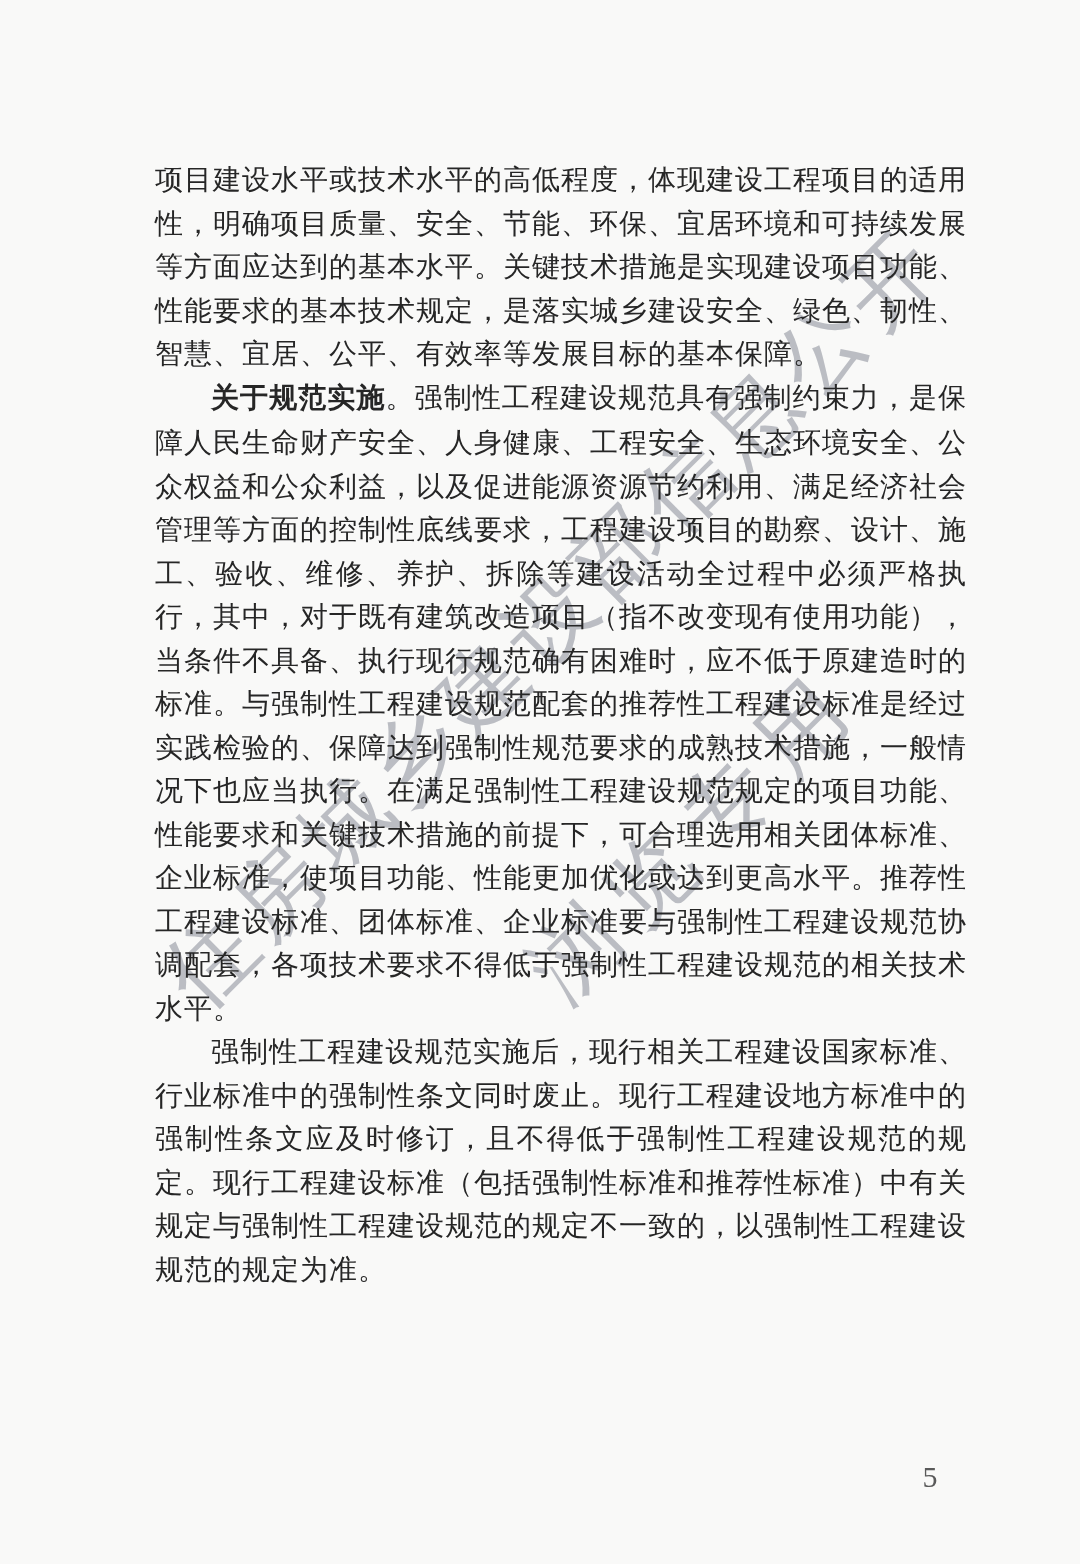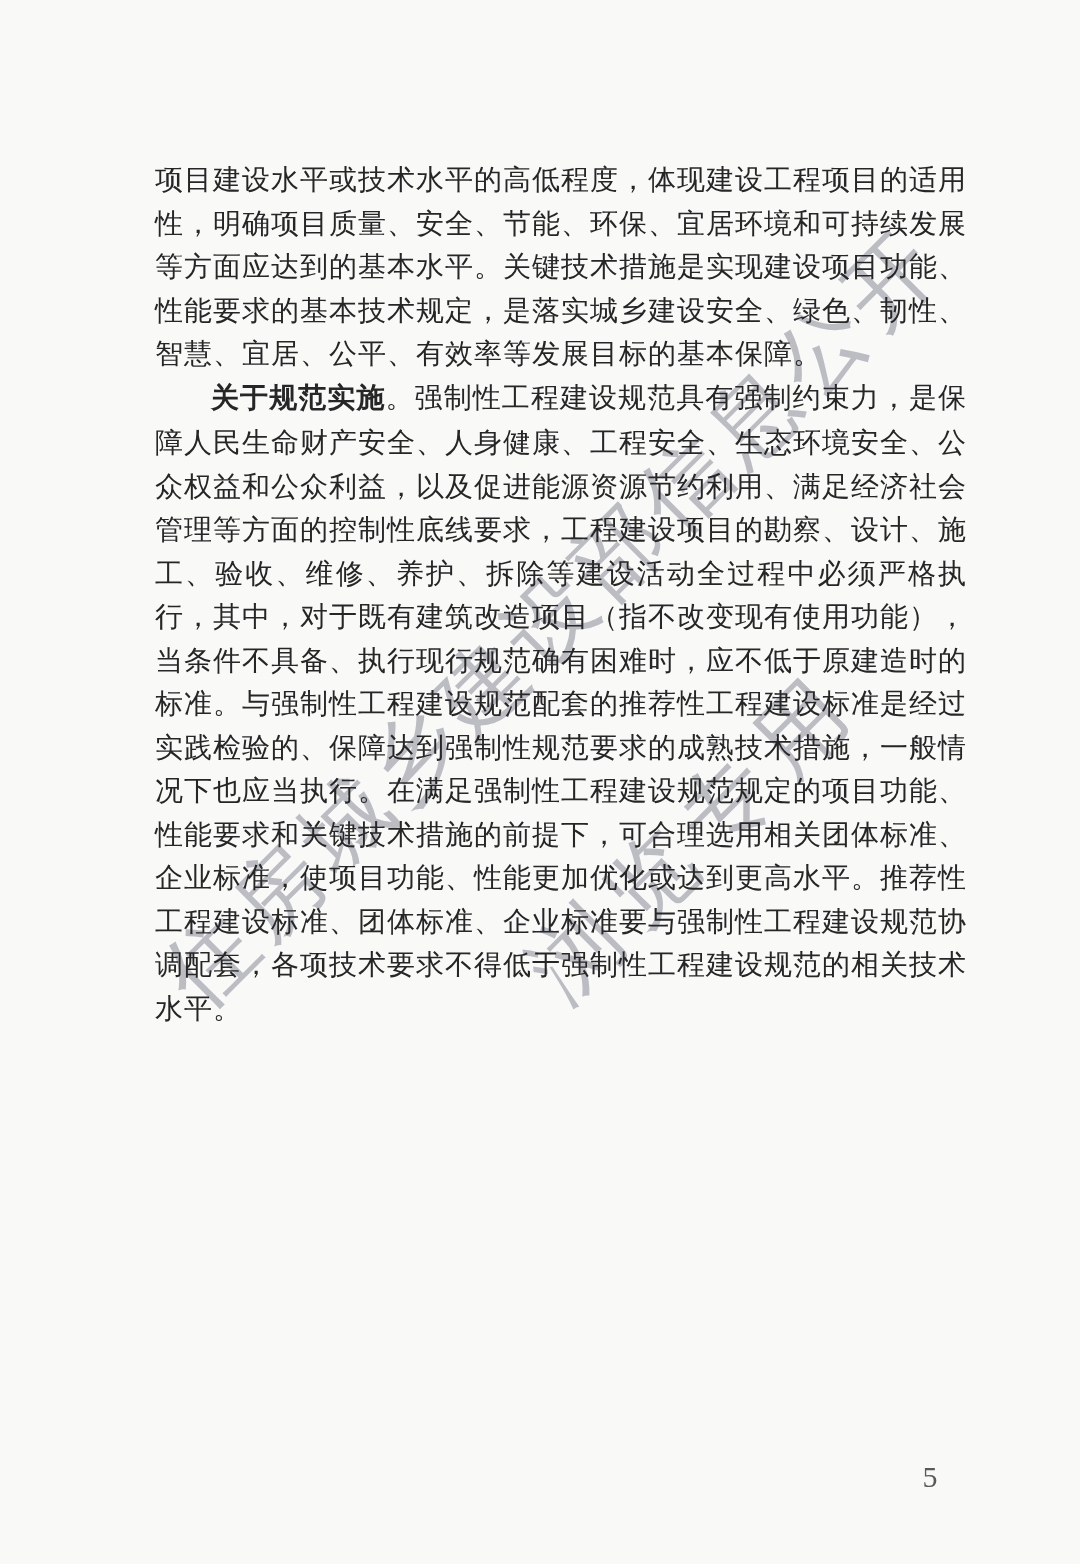--- a/index.html
+++ b/index.html
@@ -67,18 +67,19 @@
   <div class="watermark wm2">浏览专用</div>
 
   <div class="textblock">
 
     <p class="para">项目建设水平或技术水平的高低程度，体现建设工程项目的适用性，明确项目质量、安全、节能、环保、宜居环境和可持续发展等方面应达到的基本水平。关键技术措施是实现建设项目功能、性能要求的基本技术规定，是落实城乡建设安全、绿色、韧性、智慧、宜居、公平、有效率等发展目标的基本保障。</p>
 
     <p class="para indent">
       <span class="lead">关于规范实施</span><span>。强制性工程建设规范具有强制约束力，是保障人民生命财产安全、人身健康、工程安全、生态环境安全、公众权益和公众利益，以及促进能源资源节约利用、满足经济社会管理等方面的控制性底线要求，工程建设项目的勘察、设计、施工、验收、维修、养护、拆除等建设活动全过程中必须严格执行，其中，对于既有建筑改造项目（指不改变现有使用功能），当条件不具备、执行现行规范确有困难时，应不低于原建造时的标准。与强制性工程建设规范配套的推荐性工程建设标准是经过实践检验的、保障达到强制性规范要求的成熟技术措施，一般情况下也应当执行。在满足强制性工程建设规范规定的项目功能、性能要求和关键技术措施的前提下，可合理选用相关团体标准、企业标准，使项目功能、性能更加优化或达到更高水平。推荐性工程建设标准、团体标准、企业标准要与强制性工程建设规范协调配套，各项技术要求不得低于强制性工程建设规范的相关技术水平。</span>
     </p>
 
+    <p class="para indent">强制性工程建设规范实施后，现行相关工程建设国家标准、行业标准中的强制性条文同时废止。现行工程建设地方标准中的强制性条文应及时修订，且不得低于强制性工程建设规范的规定。现行工程建设标准（包括强制性标准和推荐性标准）中有关规定与强制性工程建设规范的规定不一致的，以强制性工程建设规范的规定为准。</p>
 
   </div>
 
   <div class="page-number">5</div>
 
 </div>
 
 </body></html>

